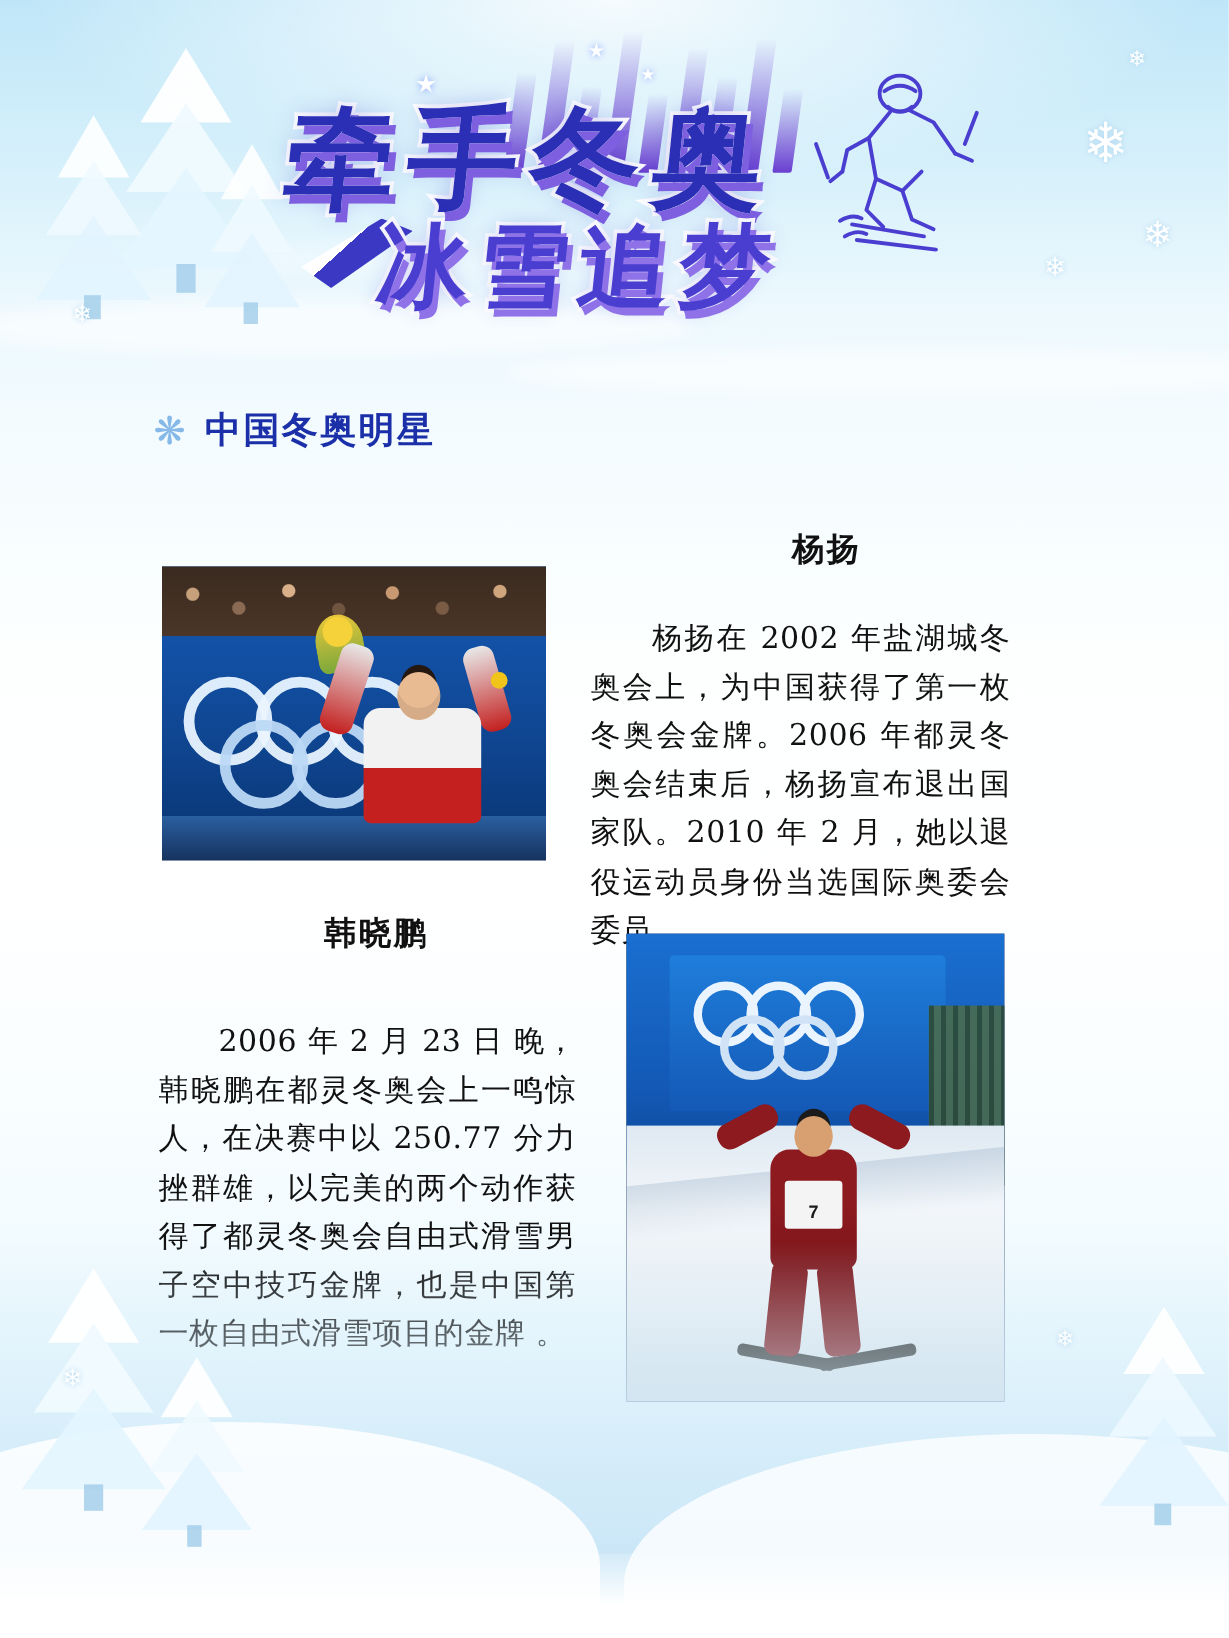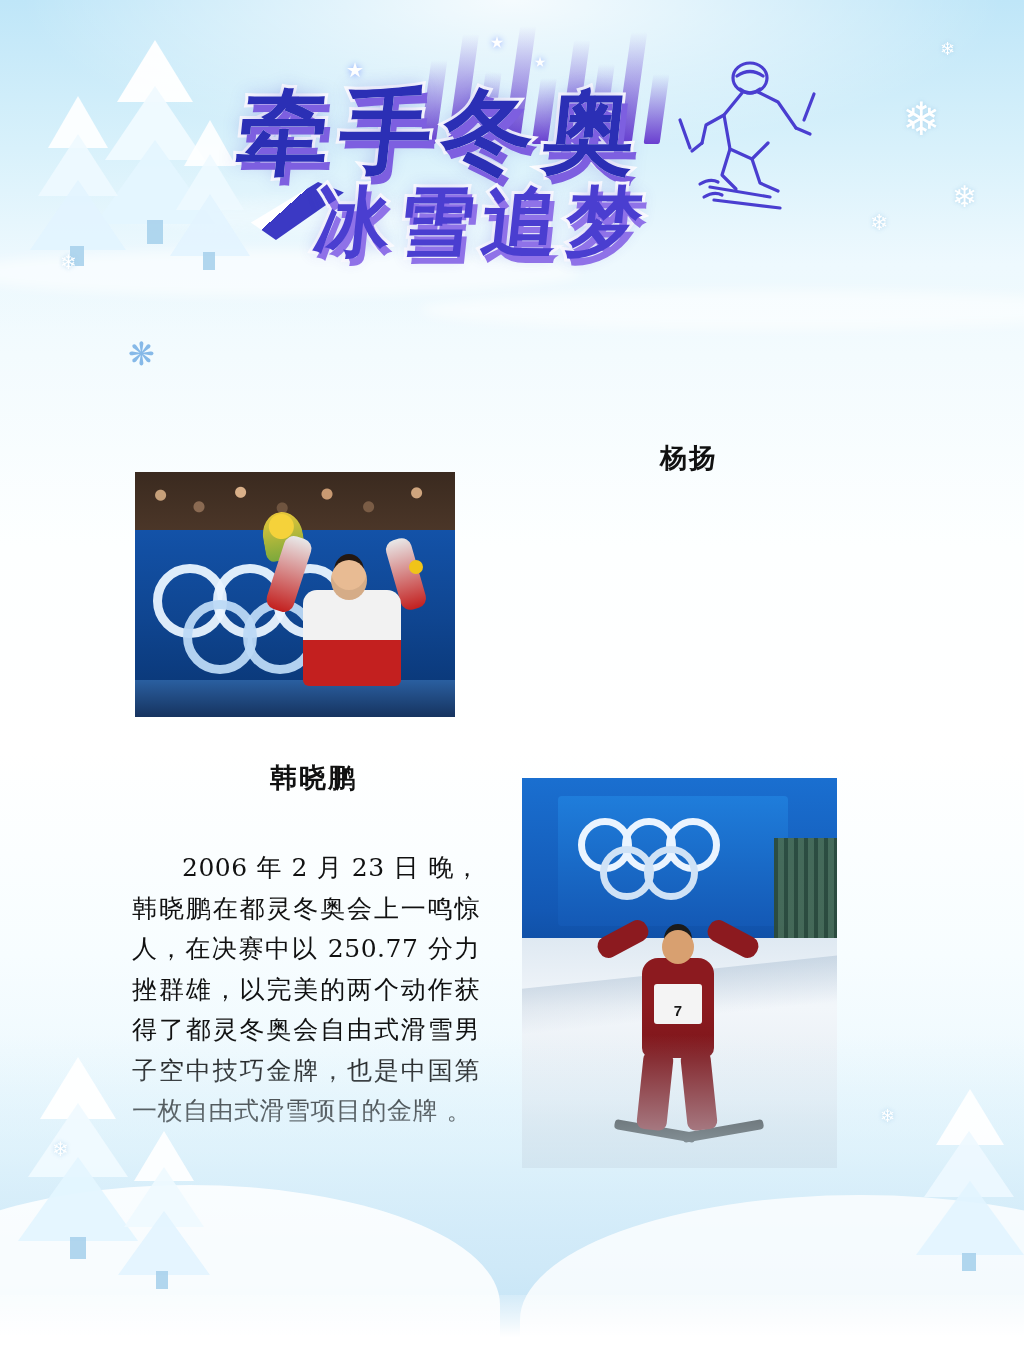--- a/index.html
+++ b/index.html
@@ -443,40 +443,42 @@
         <path d="M46 136 q10 -6 18 -2"></path>
         <path d="M50 149 q10 -6 18 -2"></path>
         <path d="M150 72 l10 -26"></path>
         <path d="M36 100 l-10 -28"></path>
       </g>
     </svg>
   </div>
 
   <div class="section-head">
     <span class="flake-icon">❋</span>
+    <span class="title">中国冬奥明星</span>
   </div>
 
   <div class="photo p1">
     <div class="crowd"></div>
     <div class="wall"></div>
     <div class="ring" style="left:18px;  top:92px;"></div>
     <div class="ring" style="left:78px;  top:92px;"></div>
     <div class="ring" style="left:138px; top:92px;"></div>
     <div class="ring" style="left:48px;  top:128px; border-color:#bcd9f5;"></div>
     <div class="ring" style="left:108px; top:128px; border-color:#bcd9f5;"></div>
     <div class="floor"></div>
     <div class="flowers"></div>
     <div class="arm-l"></div>
     <div class="arm-r"></div>
     <div class="athlete-coat"></div>
     <div class="head"></div>
     <div class="medal"></div>
   </div>
 
   <div class="star-name" style="left:660px; top:440px;">杨扬</div>
+  <div class="star-body" style="left:492px; top:512px; width:350px;"><span class="indent"></span><span>杨扬在 2002 年盐湖城冬奥会上，为中国获得了第一枚冬奥会金牌。2006 年都灵冬奥会结束后，杨扬宣布退出国家队。2010 年 2 月，她以退役运动员身份当选国际奥委会委员。</span></div>
 
   <div class="star-name" style="left:270px; top:760px;">韩晓鹏</div>
   <div class="star-body" style="left:132px; top:848px; width:348px;"><span class="indent"></span><span>2006 年 2 月 23 日 晚，韩晓鹏在都灵冬奥会上一鸣惊人，在决赛中以 250.77 分力挫群雄，以完美的两个动作获得了都灵冬奥会自由式滑雪男子空中技巧金牌，也是中国第一枚自由式滑雪项目的金牌 。</span></div>
 
   <div class="photo p2">
     <div class="sky-blue"></div>
     <div class="banner"></div>
     <div class="ring2" style="left:56px;  top:40px;"></div>
     <div class="ring2" style="left:100px; top:40px;"></div>
     <div class="ring2" style="left:144px; top:40px;"></div>

